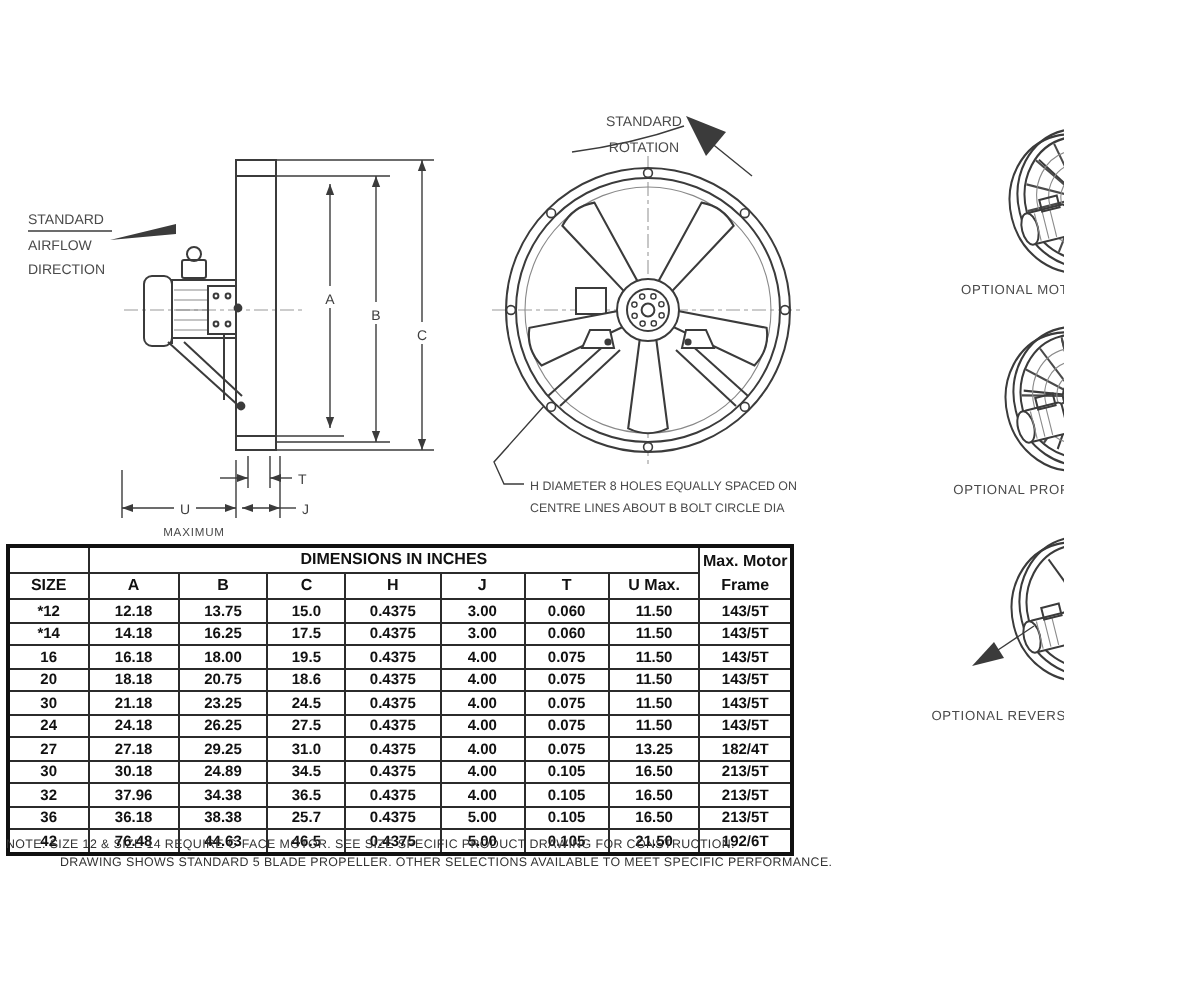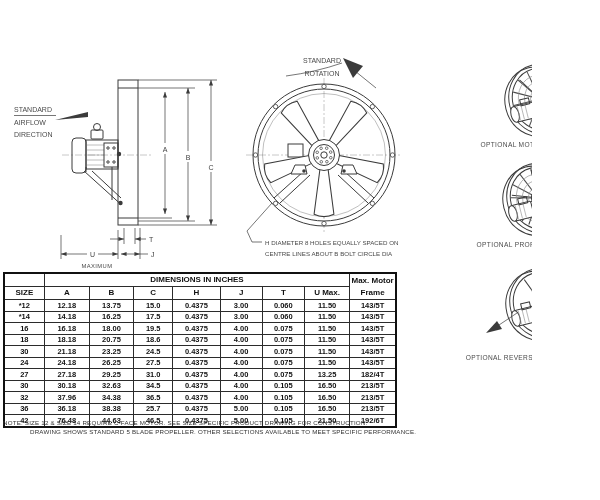--- a/index.html
+++ b/index.html
@@ -372,21 +372,21 @@
             <td data-name="table-cell">16.18</td>
             <td data-name="table-cell">18.00</td>
             <td data-name="table-cell">19.5</td>
             <td data-name="table-cell">0.4375</td>
             <td data-name="table-cell">4.00</td>
             <td data-name="table-cell">0.075</td>
             <td data-name="table-cell">11.50</td>
             <td data-name="table-cell">143/5T</td>
           </tr>
           <tr data-name="table-row">
-            <td data-name="table-cell">18</td>
+            <td data-name="table-cell">20</td>
             <td data-name="table-cell">18.18</td>
             <td data-name="table-cell">20.75</td>
             <td data-name="table-cell">18.6</td>
             <td data-name="table-cell">0.4375</td>
             <td data-name="table-cell">4.00</td>
             <td data-name="table-cell">0.075</td>
             <td data-name="table-cell">11.50</td>
             <td data-name="table-cell">143/5T</td>
           </tr>
           <tr data-name="table-row">
@@ -418,21 +418,21 @@
             <td data-name="table-cell">31.0</td>
             <td data-name="table-cell">0.4375</td>
             <td data-name="table-cell">4.00</td>
             <td data-name="table-cell">0.075</td>
             <td data-name="table-cell">13.25</td>
             <td data-name="table-cell">182/4T</td>
           </tr>
           <tr data-name="table-row">
             <td data-name="table-cell">30</td>
             <td data-name="table-cell">30.18</td>
-            <td data-name="table-cell">32.63</td>
+            <td data-name="table-cell">24.89</td>
             <td data-name="table-cell">34.5</td>
             <td data-name="table-cell">0.4375</td>
             <td data-name="table-cell">4.00</td>
             <td data-name="table-cell">0.105</td>
             <td data-name="table-cell">16.50</td>
             <td data-name="table-cell">213/5T</td>
           </tr>
           <tr data-name="table-row">
             <td data-name="table-cell">32</td>
             <td data-name="table-cell">37.96</td>

